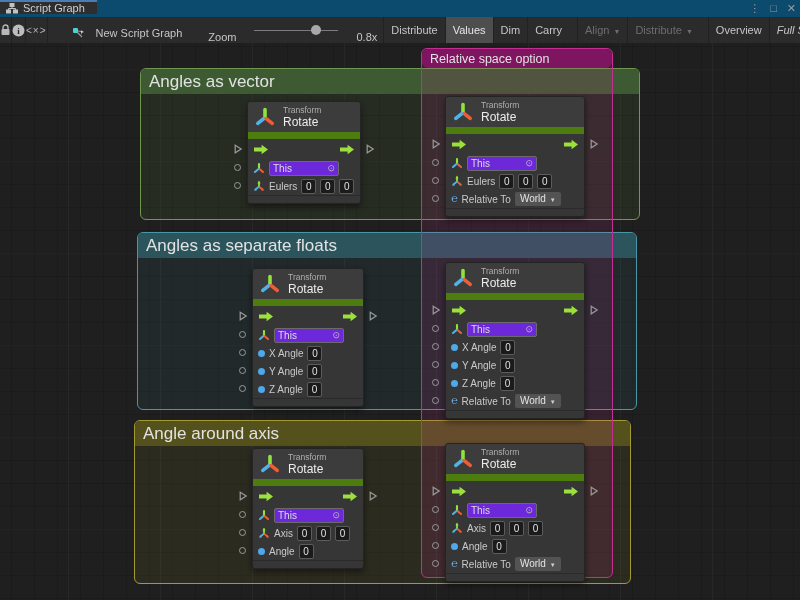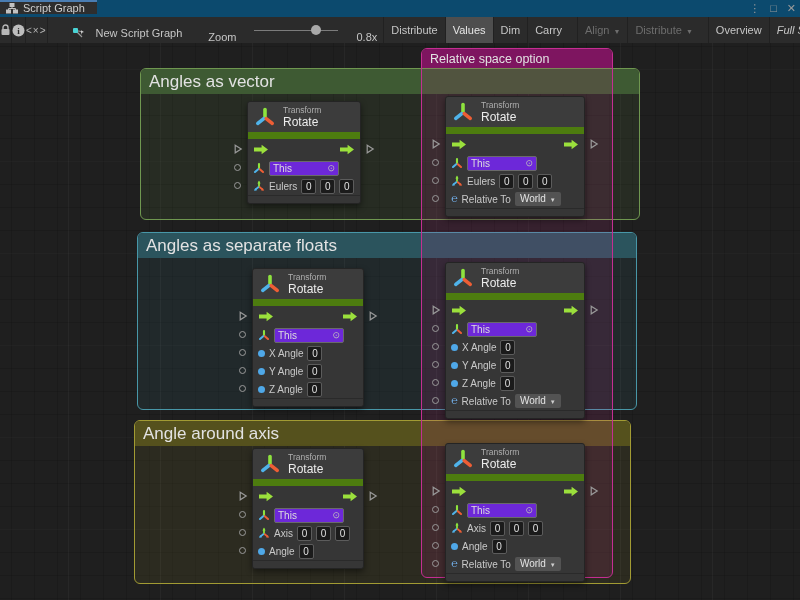--- a/index.html
+++ b/index.html
@@ -182,21 +182,21 @@
         <div class="group-header" style="background: rgb(43, 84, 93);">
           <span>Angles as separate floats</span>
         </div>
       </div>
       <div class="group" style="left: 134px; top: 377px; width: 497px; height: 164px; z-index: 1; border-color: rgb(162, 155, 51); background: rgba(165, 155, 45, 0.1);">
         <div class="group-header" style="background: rgb(85, 81, 29);">
           <span>Angle around axis</span>
         </div>
       </div>
       <div class="group overlay" style="left: 421px; top: 5px; width: 192px; height: 530px; z-index: 2; border-color: rgb(196, 46, 146); background: rgba(205, 45, 150, 0.13);">
-        <div class="group-header" style="background: rgb(126, 21, 96);">
+        <div class="group-header" style="background: rgb(126, 21, 96); border-radius: 6px;">
           <span>Relative space option</span>
         </div>
       </div>
       <div class="node" style="left: 247px; top: 58px; width: 114px;">
         <div class="node-header">
           <span>
             <svg width="22" height="22" viewBox="0 0 22 22">
               <line x1="11" y1="11" x2="11" y2="3.5" stroke="#8ee33e" stroke-width="3.6" stroke-linecap="round"></line>
               <line x1="9.8" y1="12.6" x2="3.8" y2="17.4" stroke="#4fb3ea" stroke-width="3.6" stroke-linecap="round"></line>
               <line x1="12.2" y1="12.6" x2="18.2" y2="17.4" stroke="#ee5e35" stroke-width="3.6" stroke-linecap="round"></line>

